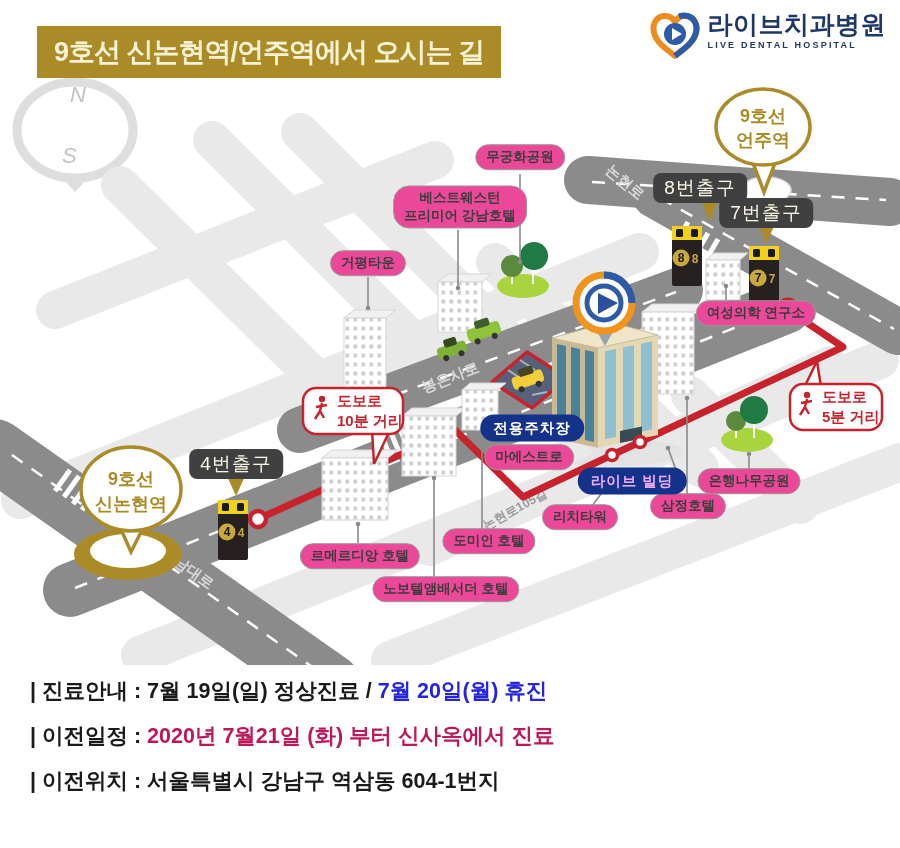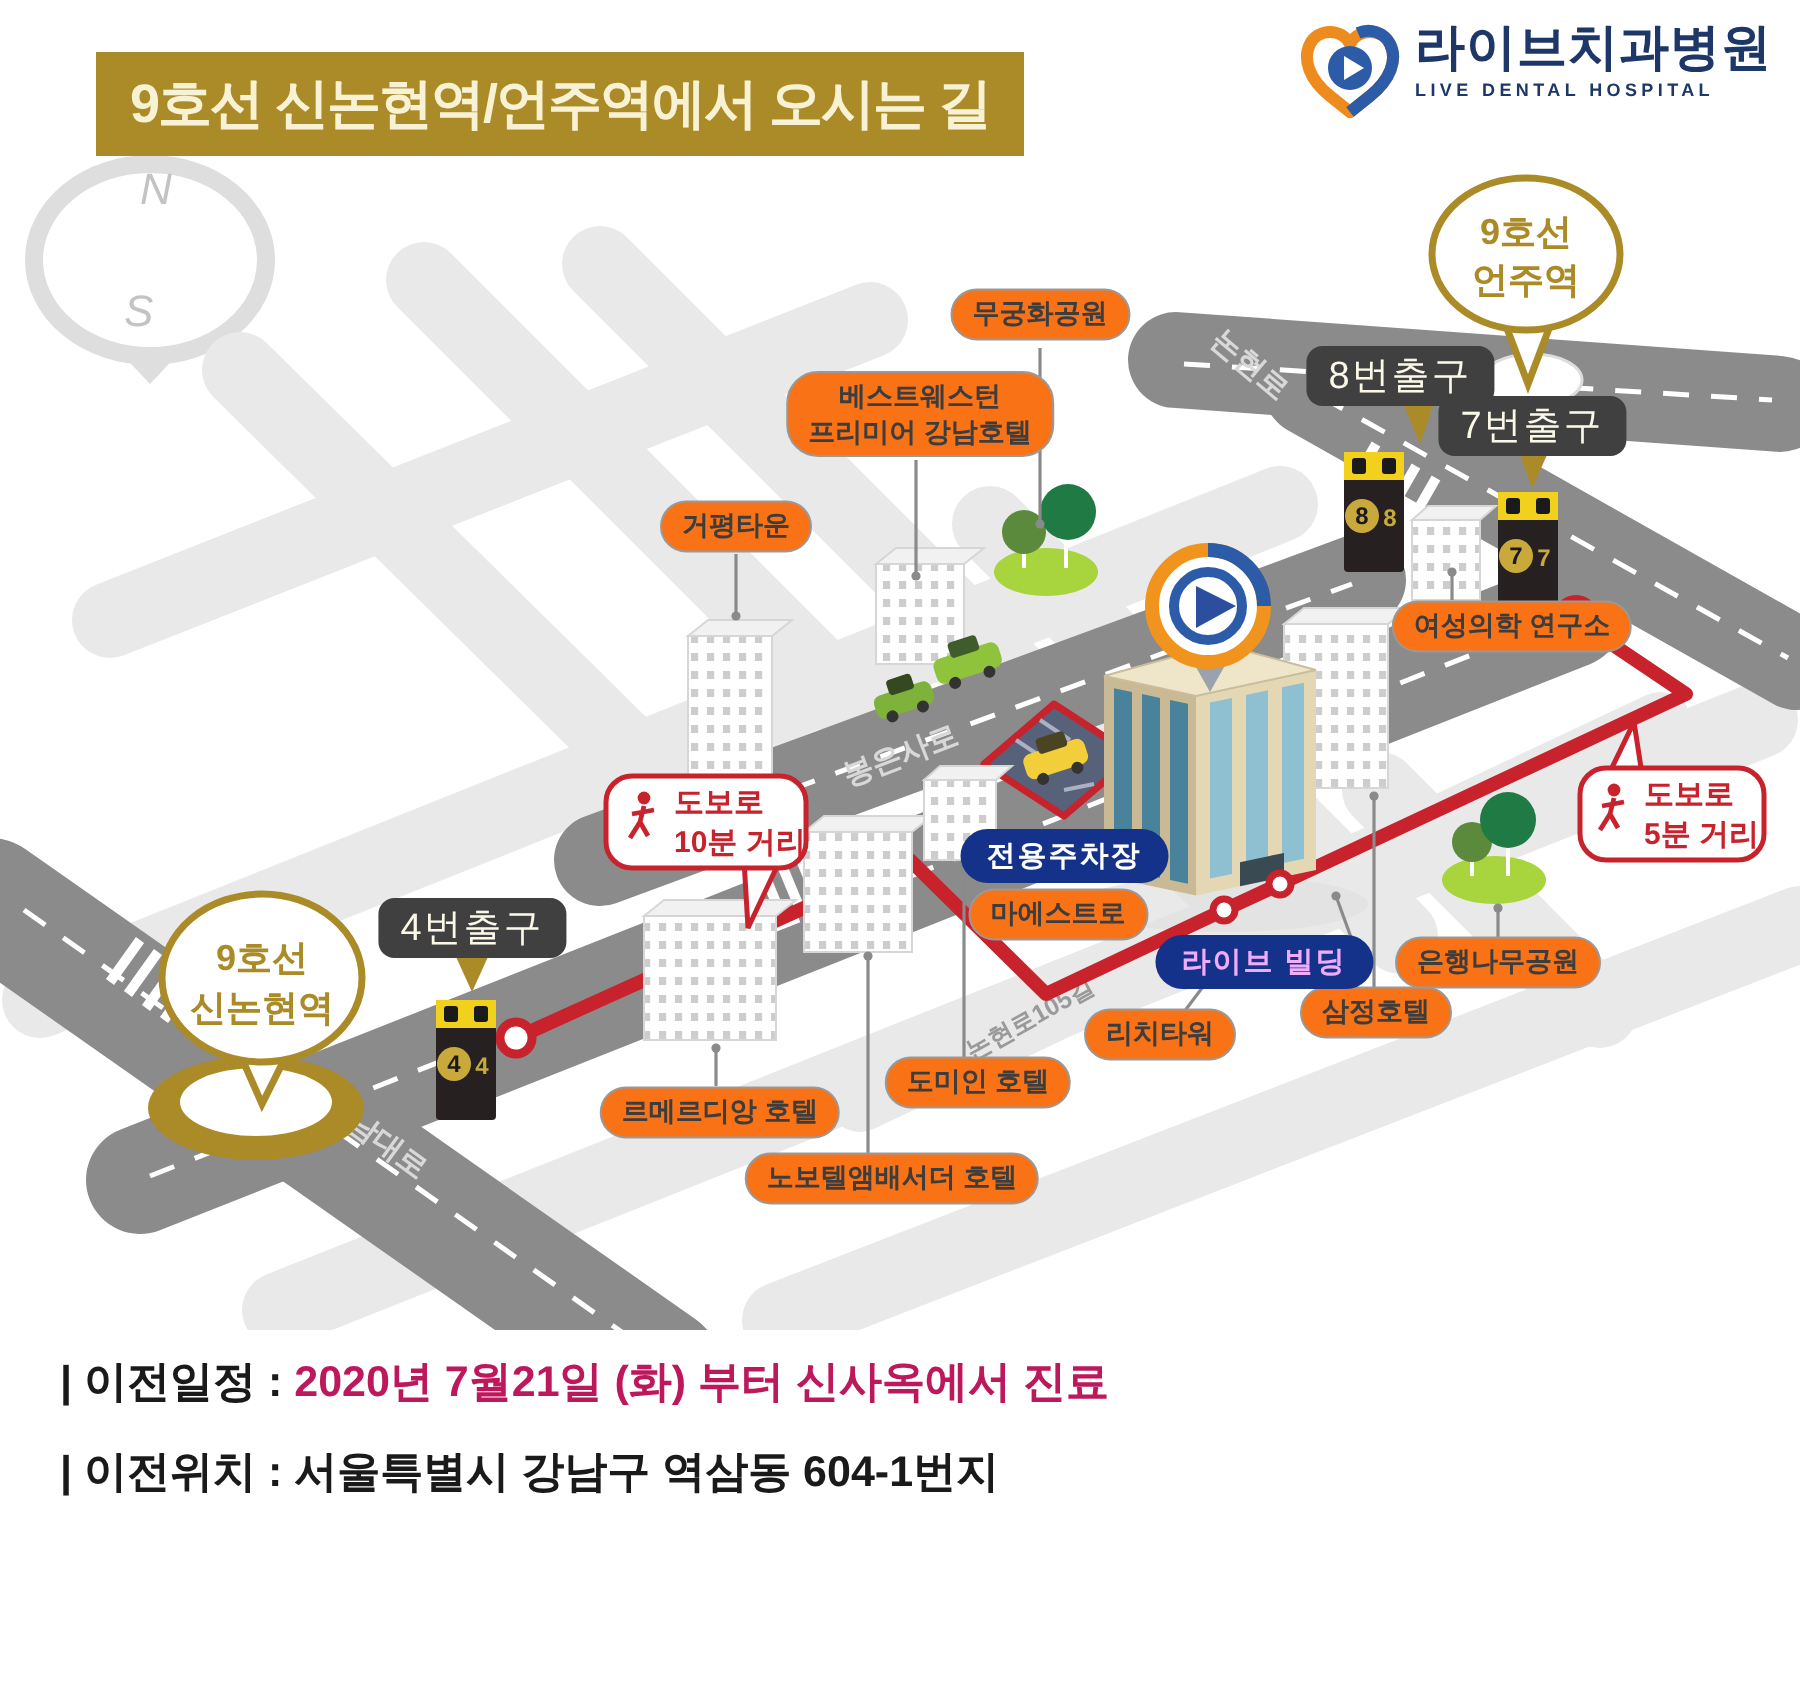--- a/index.html
+++ b/index.html
@@ -1,25 +1,25 @@
 <!DOCTYPE html>
 <html><head>
 <meta charset="utf-8">
 <style>
   html,body{margin:0;padding:0;}
   body{width:900px;height:848px;position:relative;background:#fff;overflow:hidden;
        font-family:"Liberation Sans","DejaVu Sans",sans-serif;}
   #mapsvg{position:absolute;left:0;top:0;z-index:1;}
-  .title{position:absolute;left:48px;top:26px;background:#ab8b28;color:#f8f2d4;
+  .title{position:absolute;left:37px;top:26px;background:#ab8b28;color:#f8f2d4;
          font-size:27px;font-weight:bold;padding:8px 17px;z-index:10;letter-spacing:-1px;}
   .logo{position:absolute;right:14px;top:12px;display:flex;align-items:flex-start;gap:7px;z-index:10;}
   .logo-text{display:flex;flex-direction:column;}
   .logo-name{font-size:25px;font-weight:bold;color:#1d3868;line-height:1;letter-spacing:0.5px;}
   .logo-sub{font-size:9px;font-weight:bold;color:#1d3868;letter-spacing:2.2px;margin-top:3px;}
-  .plabel{position:absolute;transform:translate(-50%,-50%);background:#f97316;border:1.5px solid #999;
+  .plabel{position:absolute;transform:translate(-50%,-50%);background:#ec4899;border:1.5px solid #999;
           border-radius:16px;padding:3px 10px;font-size:13.5px;font-weight:bold;color:#3d3d3d;
           white-space:pre-line;text-align:center;line-height:1.3;z-index:6;}
   .badge-navy{position:absolute;transform:translate(-50%,-50%);background:#15328b;color:#fff;
           border-radius:15px;padding:4px 13px;font-size:14.5px;font-weight:bold;z-index:7;letter-spacing:1px;}
   .badge-navy.yellow{color:#f0abfc;}
   .badge-gold{position:absolute;transform:translate(-50%,-50%);background:#404040;color:#fcf8e8;
           border-radius:8px;padding:2px 11px;font-size:19px;font-weight:normal;z-index:7;letter-spacing:1px;}
   .info{position:absolute;left:30px;top:676px;font-size:21.5px;color:#1a1a1a;font-weight:600;z-index:10;}
   .info p{margin:0 0 16px 0;}
   .info p.tight{margin-bottom:2px;}
@@ -346,18 +346,21 @@
 
 <div class="badge-navy" style="left:532px;top:428px;">전용주차장</div>
 <div class="badge-navy yellow" style="left:632px;top:481px;">라이브 빌딩</div>
 
 <div class="badge-gold" style="left:700px;top:188px;">8번출구</div>
 <div class="badge-gold" style="left:766px;top:213px;padding-left:11px;">7번출구</div>
 <div class="badge-gold" style="left:236px;top:464px;">4번출구</div>
 
 <div class="info">
   <p>
+    <span>| 진료안내 : </span><span>7월 19일(일) 정상진료 / </span><span class="hl-blue">7월 20일(월) 휴진</span>
+  </p>
+  <p>
     <span>| 이전일정 : </span><span class="hl-pink">2020년 7월21일 (화) 부터 신사옥에서 진료</span>
   </p>
   <p class="tight">
     <span>| 이전위치 : </span><span>서울특별시 강남구 </span><span class="b">역삼동 604-1번지</span>
   </p>
 </div>
 
 </body></html>

